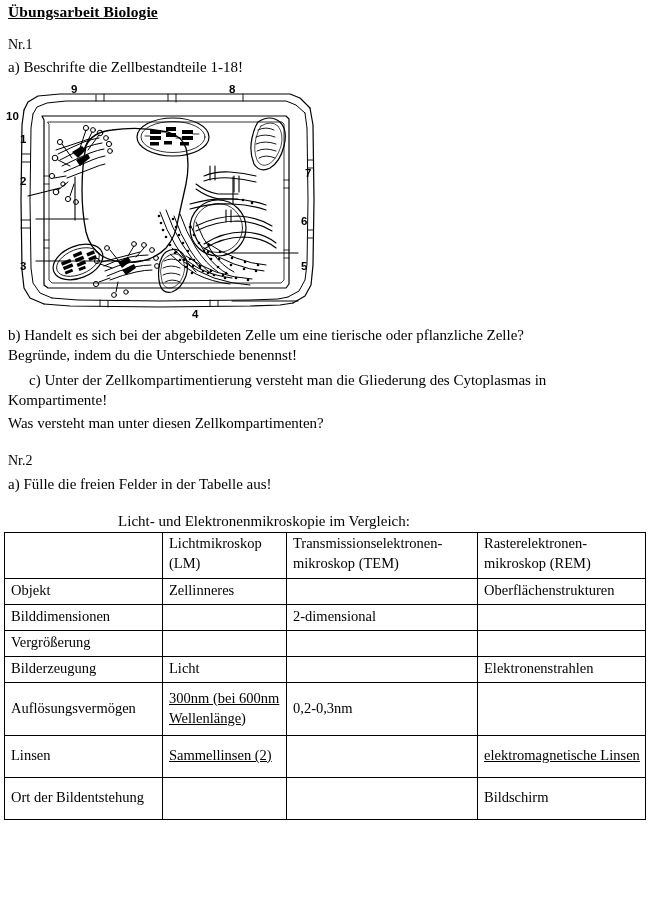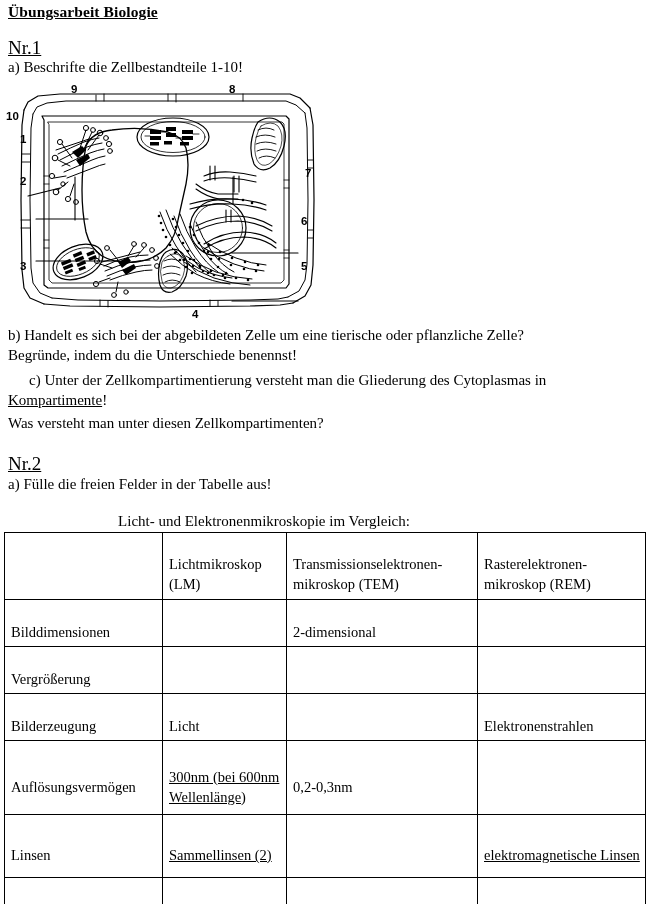--- a/index.html
+++ b/index.html
@@ -29,32 +29,31 @@
     left: 8px;
     top: 3px;
     font-size: 15.5px;
     font-weight: bold;
     text-decoration: underline;
     letter-spacing: 0.1px;
   }
   .section-label {
     position: absolute;
     left: 8px;
-    font-size: 19px;
-    text-decoration: underline;
+    font-size: 14px;
     text-align: center;
   }
   .para {
     position: absolute;
     left: 8px;
     font-size: 15px;
     line-height: 19.5px;
     white-space: nowrap;
   }
-  .para .u { text-decoration: underline; }
+  .para .u { }
 
   
   .diagram {
     position: absolute;
     left: 0px;
     top: 80px;
     width: 330px;
     height: 240px;
   }
   .diagram svg { display: block; }
@@ -78,21 +77,21 @@
     position: absolute;
     left: 4px;
     top: 532px;
     width: 641px;
     border-collapse: collapse;
     font-size: 14.5px;
     table-layout: fixed;
   }
   table.cmp td, table.cmp th {
     border: 1px solid #000;
-    padding: 21px 5px 3px 6px;
+    padding: 0 5px 3px 6px;
     vertical-align: middle;
     text-align: left;
     font-weight: normal;
     line-height: 20px;
   }
   table.cmp col.c0 { width: 158px; }
   table.cmp col.c1 { width: 124px; }
   table.cmp col.c2 { width: 191px; }
   table.cmp col.c3 { width: 168px; }
   tr.hrow td { vertical-align: top; height: 42px; }
@@ -102,21 +101,21 @@
   .nowrapcell { white-space: normal; text-decoration: underline; }
 </style>
 </head>
 <body>
 
 <div class="page">
 
   <div class="doc-title">Übungsarbeit Biologie</div>
 
   <div class="section-label" style="top:37px;">Nr.1</div>
-  <div class="para" style="top:58px;">a) Beschrifte die Zellbestandteile 1-10!</div>
+  <div class="para" style="top:58px;">a) Beschrifte die Zellbestandteile 1-18!</div>
 
   <div class="diagram">
     <svg width="330" height="240" viewBox="0 0 330 240" xmlns="http://www.w3.org/2000/svg">
       <g fill="none" stroke="#000" stroke-width="1.1" stroke-linejoin="round" stroke-linecap="round">
 
         <g stroke-width="1.2">
           <path d="M24,30 L28,22 L38,16 L60,14 L290,14 L300,18 L310,28"></path>
           <path d="M24,30 L22,45 L21,120 L22,190 L24,208 L30,218 L44,224"></path>
           <path d="M310,28 L313,45 L314,120 L313,185 L311,205 L305,216 L293,223"></path>
           <path d="M44,224 L70,226 L160,227 L250,226 L280,225 L293,223"></path>
@@ -436,20 +435,26 @@
         <col class="c3">
     </colgroup>
     <tbody>
       <tr class="hrow">
         <td></td>
         <td><span>Lichtmikroskop</span><br><span>(LM)</span></td>
         <td><span>Transmissionselektronen-</span><br><span>mikroskop (TEM)</span></td>
         <td><span>Rasterelektronen-</span><br><span>mikroskop (REM)</span></td>
       </tr>
 
+      <tr class="r1">
+        <td>Objekt</td>
+        <td>Zellinneres</td>
+        <td></td>
+        <td>Oberflächenstrukturen</td>
+      </tr>
 
       <tr class="r1">
         <td>Bilddimensionen</td>
         <td></td>
         <td>2-dimensional</td>
         <td></td>
       </tr>
 
       <tr class="r1">
         <td>Vergrößerung</td>

